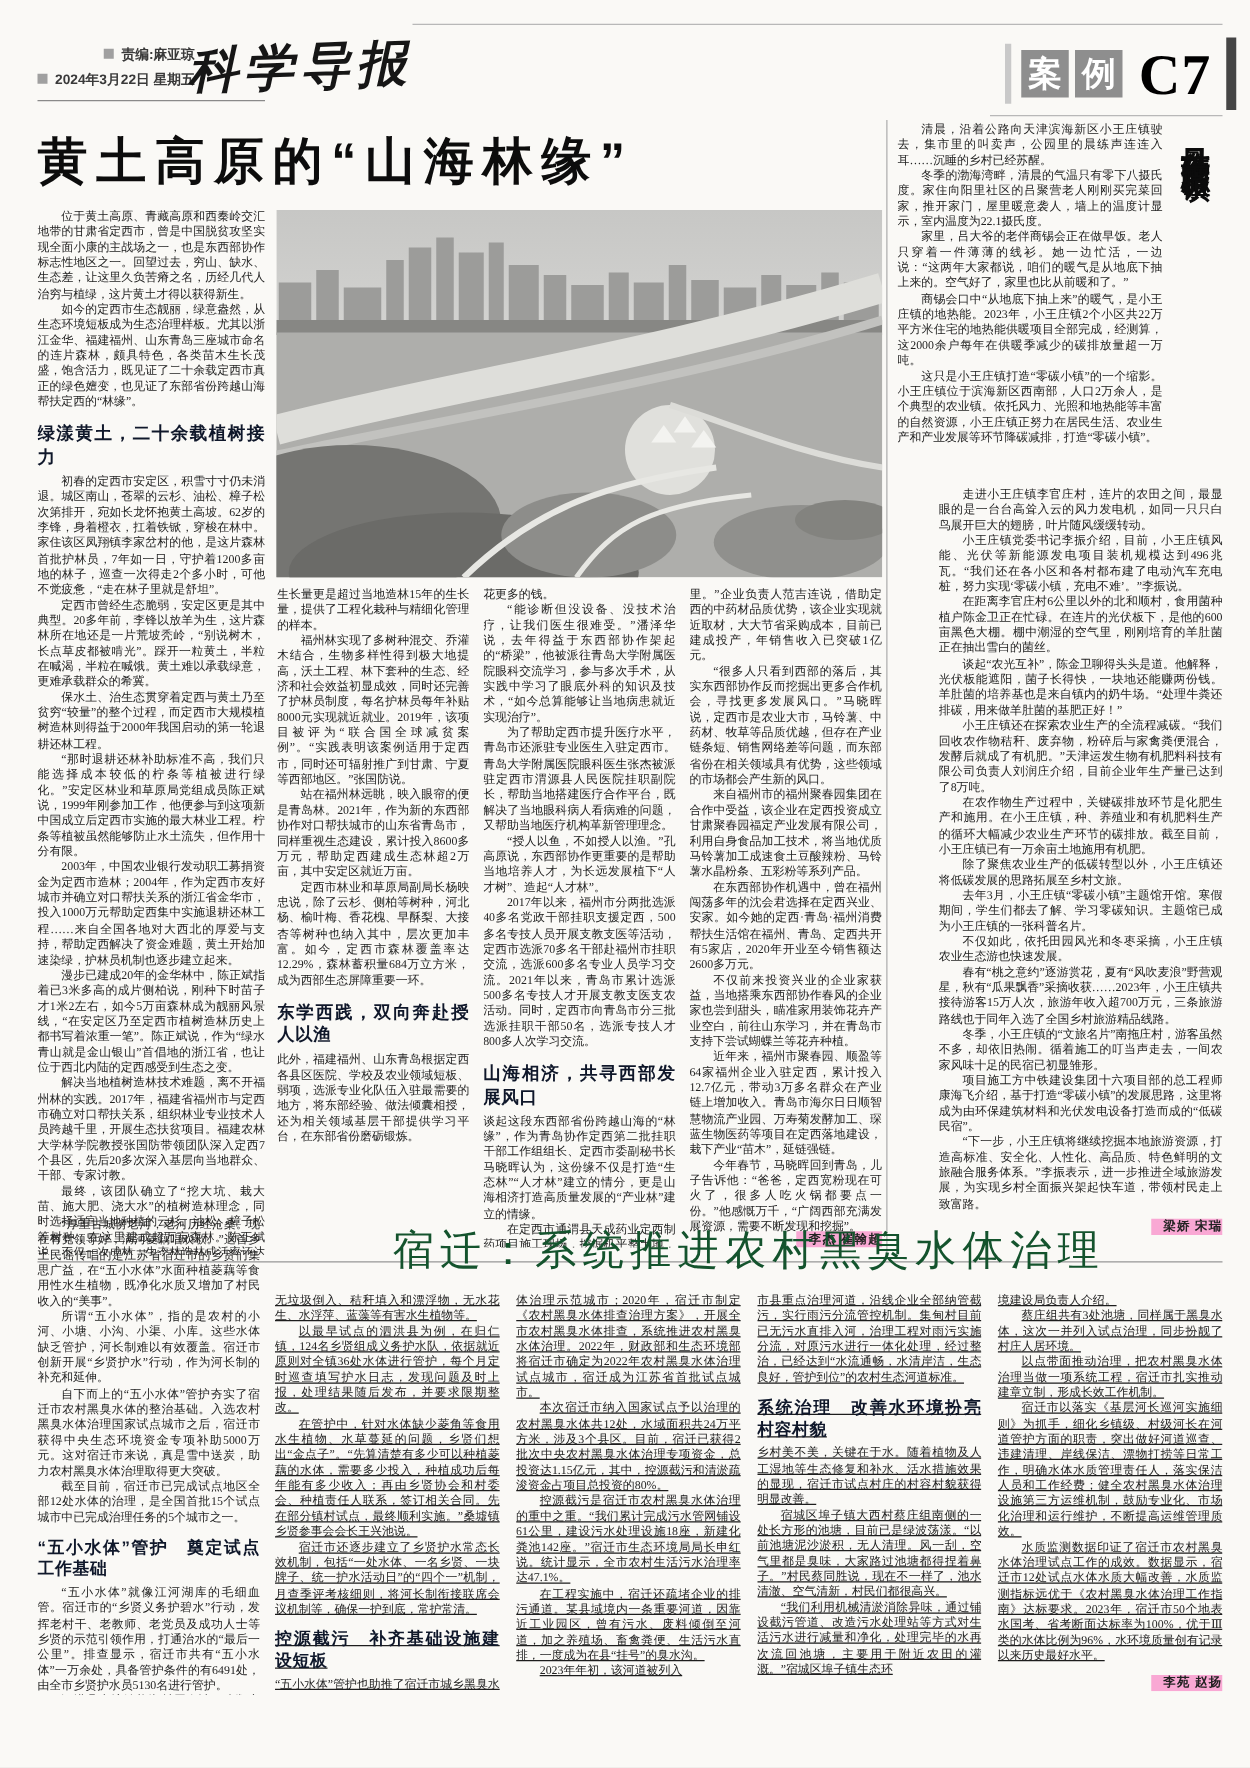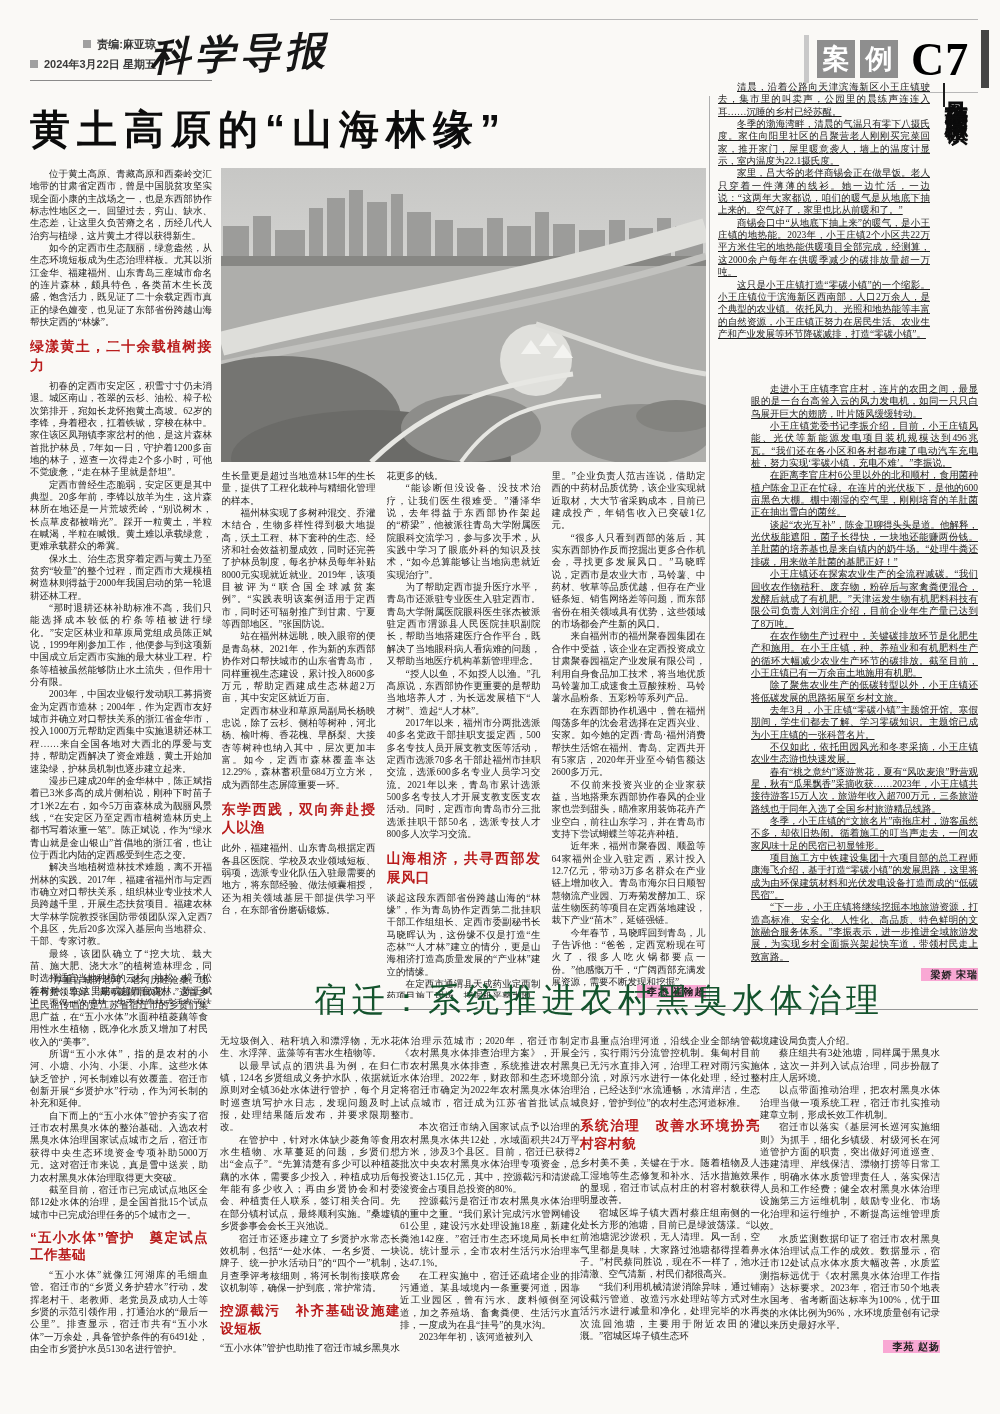--- a/index.html
+++ b/index.html
@@ -1,21 +1,21 @@
 <!DOCTYPE html>
 <html><head>
 <meta charset="utf-8">
 <style>
   html,body{margin:0;padding:0;background:#e8e6e2;}
   .page{position:relative;width:1000px;height:1414px;background:#faf9f6;font-family:"Liberation Serif","DejaVu Serif",serif;color:#1d1d1d;overflow:hidden;margin:0 auto;}
   .sans{font-family:"Liberation Sans","DejaVu Sans",sans-serif;}
   .body-text{font-size:9.5px;line-height:1.3;color:#222;text-align:justify;}
   .para{margin:0;text-indent:2em;text-align:justify;}
   .nfi .para:first-child{text-indent:0;}
-  .colsub{font-family:"Liberation Sans","DejaVu Sans",sans-serif;font-weight:bold;font-size:14px;margin:9px 0 6px;letter-spacing:0.5px;color:#b91c1c;}
+  .colsub{font-family:"Liberation Sans","DejaVu Sans",sans-serif;font-weight:bold;font-size:14px;margin:9px 0 6px;letter-spacing:0.5px;color:#0f172a;}
   .bsub{font-size:13.5px;margin:8px 0 5px;}
   .byline{position:absolute;right:0;bottom:0;background:#f9a8d4;font-weight:bold;font-size:10px;padding-left:10px;letter-spacing:1px;}
   
   .topline{position:absolute;left:330px;top:19px;width:648px;height:1px;background:#b8b8b8;}
   .meta{position:absolute;left:30px;top:34px;font-family:"Liberation Sans",sans-serif;font-size:11px;font-weight:bold;color:#3a3a3a;line-height:20px;text-align:right;}
   .sq{display:inline-block;width:8px;height:8px;background:#a0a0a0;margin-right:6px;}
   .meta-rule{position:absolute;left:30px;top:80px;width:182px;height:1px;background:#8a8a8a;}
   .masthead{position:absolute;left:150px;top:26px;font-size:40px;font-weight:bold;font-style:italic;letter-spacing:5px;transform:rotate(-2deg);color:#161616;}
   .sec{position:absolute;left:804px;top:30px;display:flex;align-items:center;}
   .sec-bar-light{width:5px;height:48px;background:#c9c9c9;margin-right:8px;}
@@ -27,33 +27,33 @@
   .top-wrap{position:absolute;left:30px;top:100px;width:676px;height:906px;overflow:hidden;}
   .main-headline{margin:0;font-weight:900;font-size:40px;letter-spacing:7px;line-height:58px;height:62px;white-space:nowrap;color:#0c0c0c;}
   .main-body{display:flex;margin-top:6px;height:836px;}
   .mcol-left{width:182px;margin-right:9px;overflow:hidden;}
   .center{width:485px;}
   .photo{width:485px;height:294px;overflow:hidden;}
   .three{display:flex;gap:11px;margin-top:8px;height:528px;justify-content:center;}
   .tcol{width:154px;overflow:hidden;position:relative;}
   .vdiv{position:absolute;left:709px;top:96px;width:1px;height:910px;background:#aeaeae;}
   
-  .right-wrap{position:absolute;left:718px;top:81px;width:260px;height:908px;text-decoration:underline;}
+  .right-wrap{position:absolute;left:718px;top:98px;width:260px;height:908px;}
   .ra-top{display:flex;height:292px;overflow:hidden;}
   .ra-text{width:212px;padding-right:5px;overflow:hidden;}
   .vh{width:43px;writing-mode:vertical-rl;font-family:"Liberation Sans",sans-serif;font-weight:900;font-size:23px;letter-spacing:2px;line-height:43px;color:#0c0c0c;margin-top:2px;}
-  .ra-bottom{position:relative;margin-top:10px;margin-left:33px;width:227px;height:598px;overflow:hidden;}
+  .ra-bottom{position:relative;margin-top:0;margin-left:33px;width:227px;height:598px;overflow:hidden;}
   
   .hrule{position:absolute;left:30px;top:1009px;width:948px;height:1px;background:#979797;}
   
   .bottom-wrap{position:absolute;left:30px;top:974px;width:948px;height:382px;display:flex;align-items:center;}
   .bcol1{width:178px;margin-right:12px;height:382px;overflow:hidden;position:relative;}
   .b-rest{width:758px;}
   .b-head{margin:0;font-weight:400;font-size:33px;line-height:46px;height:50px;text-align:center;letter-spacing:5px;color:#14532d;}
-  .b-cols{display:flex;gap:0;height:318px;margin-top:8px;}
+  .b-cols{display:flex;gap:13px;height:318px;margin-top:8px;text-decoration:underline;}
   .bcol{width:180px;overflow:hidden;position:relative;}
 </style>
 </head>
 <body>
 
 <div class="page">
 
   <div class="topline"></div>
 
   <div class="meta">

